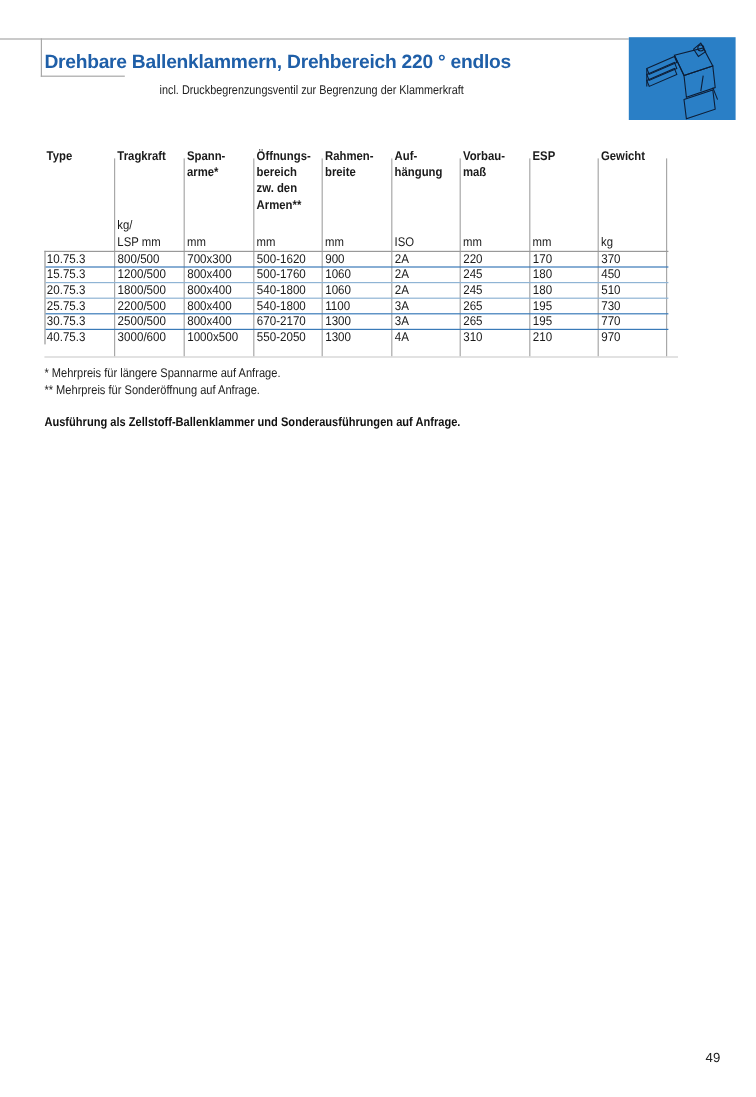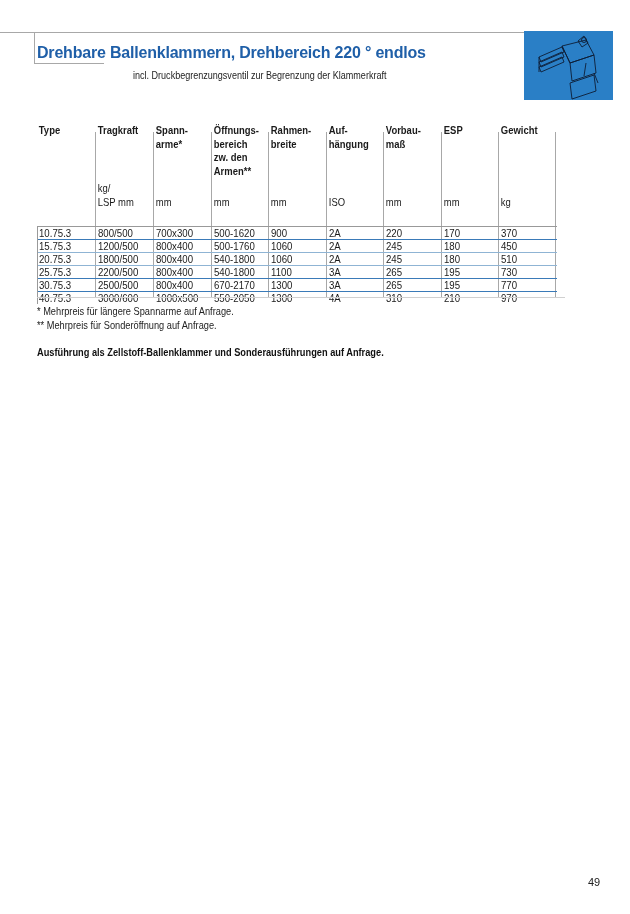--- a/index.html
+++ b/index.html
@@ -21,21 +21,21 @@
 
     
     .spec-table { position: absolute; left: 37px; top: 122px; width: 519px; }
     .hdr { position: relative; height: 88px; }
     .hcell { position: absolute; top: 0; height: 88px; font-size: 10.5px; line-height: 13.5px;
              transform: scaleX(0.9); transform-origin: left top; }
     .hcell .htitle { font-weight: bold; position: absolute; left: 2px; top: 2px; white-space: pre; }
     .hcell .hunit { position: absolute; left: 2px; bottom: 1px; white-space: pre; }
     .vline { position: absolute; width: 1px; background: #a8a8a8; }
 
-    .rows { position: absolute; left: 0; top: 104px; width: 519px; border-top: 1px solid #999;
+    .rows { position: absolute; left: 0; top: 87px; width: 519px; border-top: 1px solid #999;
             border-left: 1px solid #999; }
     .row { position: relative; height: 12px; border-bottom: 1px solid #3a7ab8; }
     .row.light { border-bottom-color: #8fb4d4; }
     .row.last { border-bottom: none; }
     .cell { position: absolute; top: 0; height: 12px; font-size: 10.5px; line-height: 12px;
             white-space: nowrap; transform: scaleX(0.92); transform-origin: left top; }
     .bottom-rule { position: absolute; left: 37px; top: 297px; width: 528px; height: 1px; background: #d0d0d0; }
 
     .footnote { position: absolute; left: 37px; font-size: 10.5px; color: #222; white-space: nowrap;
                 transform: scaleX(0.88); transform-origin: left top; }

